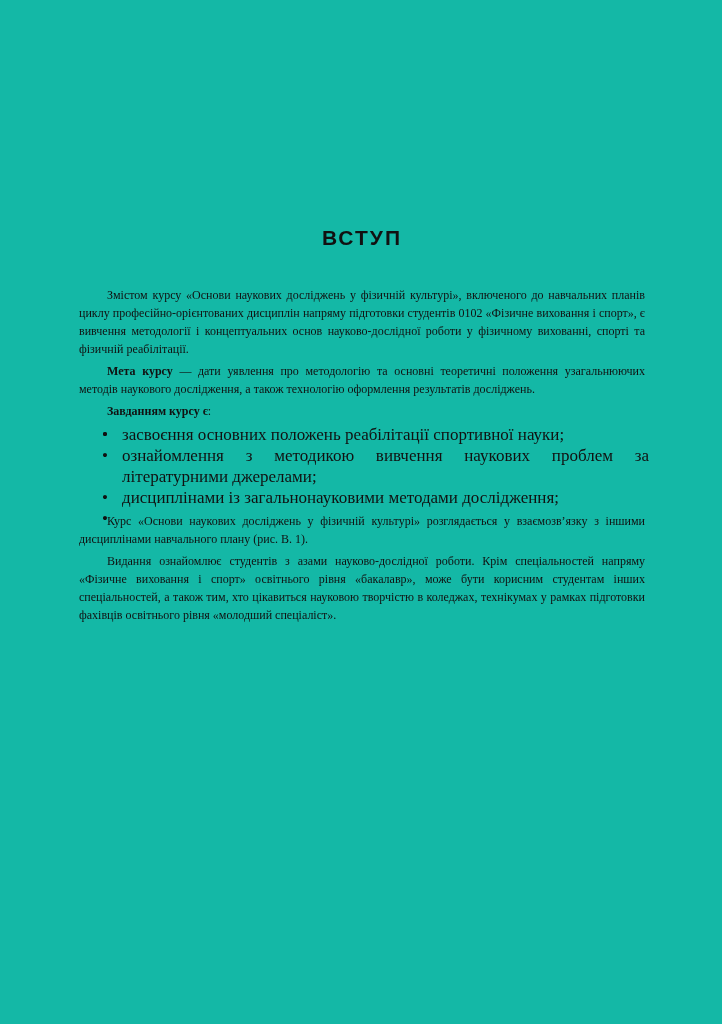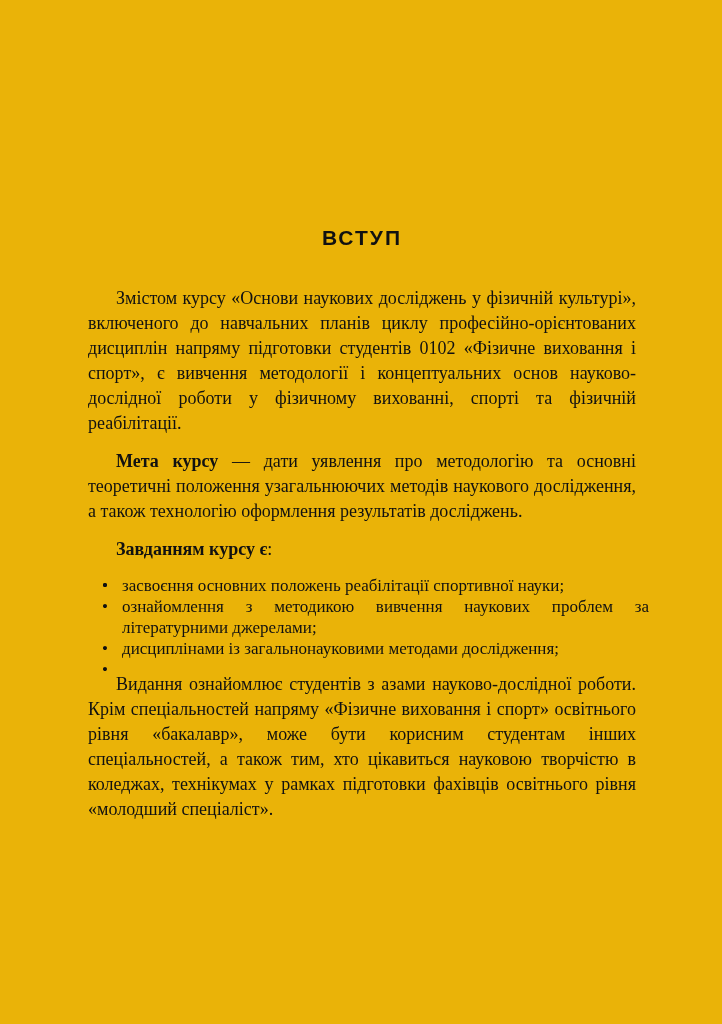--- a/index.html
+++ b/index.html
@@ -5,44 +5,44 @@
   html, body {
     margin: 0;
     padding: 0;
     background: #e8e8e8;
   }
   .page {
     position: relative;
     width: 722px;
     height: 1024px;
     margin: 0 auto;
-    background: #eab308;
+    background: #14b8a6;
     overflow: hidden;
     color: #111111;
     font-family: "Liberation Serif", serif;
   }
   .content {
     position: absolute;
     top: 226px;
     left: 75px;
     width: 574px;
   }
   .doc-title {
     margin: 0 0 36px 0;
     text-align: center;
     font-family: "Liberation Sans", sans-serif;
     font-weight: bold;
     font-size: 21px;
     letter-spacing: 2px;
     color: #111111;
   }
   .para {
-    margin: 13px;
-    font-size: 18px;
-    line-height: 25px;
+    margin: 4px;
+    font-size: 12px;
+    line-height: 18px;
     text-align: justify;
     text-indent: 28px;
   }
   .para b {
     font-weight: bold;
   }
   .bullet-list {
     margin: 0;
     padding: 0;
     list-style: none;
@@ -76,17 +76,18 @@
     <p class="para"><b>Завданням курсу є</b><span>:</span></p>
 
     <ul class="bullet-list">
       <li class="bullet-item"><span class="bullet-marker">•</span></li>
       <li class="bullet-item"><span class="bullet-marker">•</span><span>засвоєння основних положень реабілітації спортивної науки;</span></li>
       <li class="bullet-item"><span class="bullet-marker">•</span><span>ознайомлення з методикою вивчення наукових проблем за літературними джерелами;</span></li>
       <li class="bullet-item"><span class="bullet-marker">•</span><span>дисциплінами із загальнонауковими методами дослідження;</span></li>
       <li class="bullet-item"><span class="bullet-marker">•</span></li>
     </ul>
 
+    <p class="para"><span>Курс «Основи наукових досліджень у фізичній культурі» розглядається у взаємозв’язку з іншими дисциплінами навчального плану (рис. В. 1).</span></p>
 
     <p class="para"><span>Видання ознайомлює студентів з азами науково-дослідної роботи. Крім спеціальностей напряму «Фізичне виховання і спорт» освітнього рівня «бакалавр», може бути корисним студентам інших спеціальностей, а також тим, хто цікавиться науковою творчістю в коледжах, технікумах у рамках підготовки фахівців освітнього рівня «молодший спеціаліст».</span></p>
 
   </div>
 </div>
 
 </body></html>

